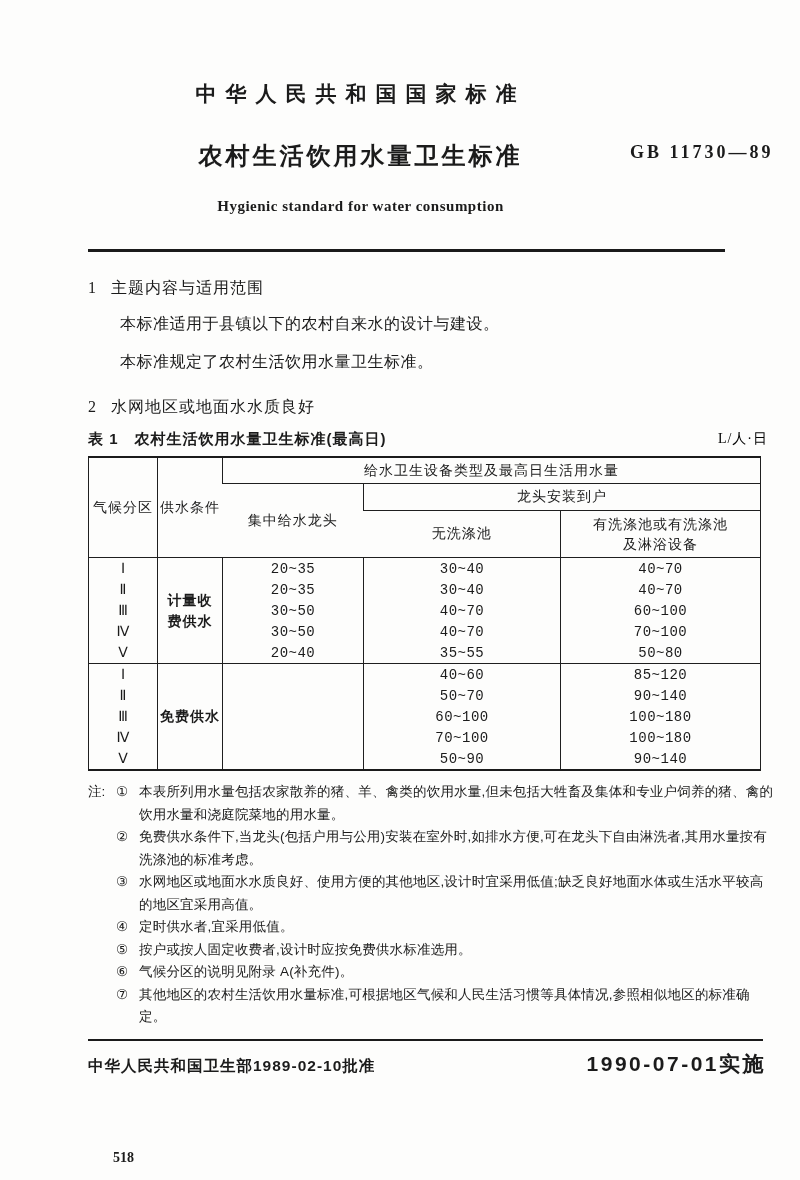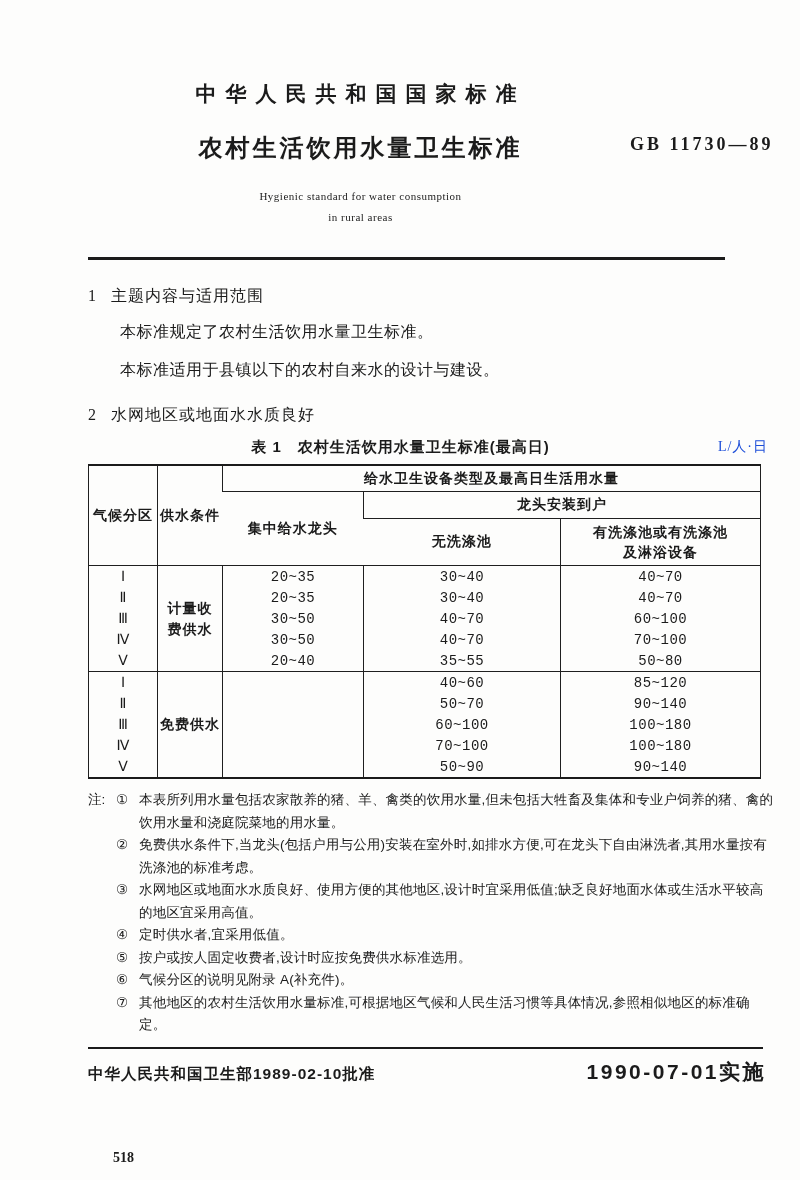--- a/index.html
+++ b/index.html
@@ -11,69 +11,69 @@
     font-family:"Liberation Sans",sans-serif;
     box-sizing:border-box;
     padding:80px 30px 0 88px;
     overflow:hidden;
   }
   .hdr-block{width:545px;text-align:center;}
   .org-title{
     font-size:21px;font-weight:bold;letter-spacing:9px;
     white-space:nowrap;
   }
-  .title-row{position:relative;width:545px;margin-top:24px;text-align:center;}
+  .title-row{position:relative;width:545px;margin-top:32px;text-align:center;}
   .doc-title{
     font-size:24px;font-weight:bold;letter-spacing:3px;white-space:nowrap;
   }
   .std-no{
     position:absolute;top:2px;left:542px;
     font-family:"Liberation Serif",serif;
     font-size:18px;font-weight:bold;letter-spacing:3px;white-space:nowrap;
   }
   .en-title{
     font-family:"Liberation Serif",serif;
-    font-weight:normal;font-size:11px;letter-spacing:0.5px;
+    font-weight:bold;font-size:15px;letter-spacing:0.5px;
   }
   .en1{margin-top:26px;}
   .en2{margin-top:9px;}
   .rule-thick{
     width:637px;height:3px;background:#1b1b1b;margin-top:34px;
   }
   .sec-heading{
     font-size:16px;font-weight:normal;letter-spacing:1px;margin-top:26px;
   }
   .sec-heading .num{margin-right:14px;font-family:"Liberation Serif",serif;}
   .para{
     font-size:16px;line-height:27px;margin-top:11px;
     text-indent:2em;width:682px;letter-spacing:0.5px;
   }
   .caption-row{position:relative;width:672px;margin-top:12px;height:22px;}
   .tbl-caption{
-    display:block;text-align:center;width:625px;
+    display:block;width:625px;
     font-size:15px;font-weight:bold;letter-spacing:1px;
   }
   .tbl-unit{
     position:absolute;right:-8px;top:0;
     font-size:14px;font-family:"Liberation Serif",serif;
-    letter-spacing:1px;color:#1d4ed8;
+    letter-spacing:1px;color:#000000;
   }
   table.std{
     border-collapse:collapse;margin-top:4px;width:672px;
     table-layout:fixed;
   }
   table.std th,table.std td{
     border-left:1.5px solid #1f1f1f;
     padding:0;text-align:center;vertical-align:middle;
     font-size:14px;overflow:hidden;
   }
   table.std th:first-child,table.std td:first-child{border-left:none;}
   table.std{border-top:2.5px solid #1b1b1b;border-bottom:2.5px solid #1b1b1b;
     border-left:1.5px solid #1f1f1f;border-right:1.5px solid #1f1f1f;}
-  table.std thead th{border-bottom:1.5px solid #1f1f1f;font-weight:bold;letter-spacing:1px;}
+  table.std thead th{border-bottom:1.5px solid #1f1f1f;font-weight:normal;letter-spacing:1px;}
   tr.hr1 th{height:25px;}
   tr.hr2 th{height:26px;}
   tr.hr3 th{height:46px;}
   .preline{white-space:pre-line;line-height:20px;}
   table.std tbody td{height:21px;}
   tr.group-first td{border-top:1.5px solid #1f1f1f;}
   td.zone{font-family:"Liberation Serif",serif;font-size:13px;}
   td.supply{font-weight:bold;letter-spacing:1px;line-height:21px;}
   td.num{font-family:Liberation Mono, monospace;font-size:14.5px;letter-spacing:0.5px;}
   .col-zone{width:69px;}.col-supply{width:65px;}.col-central{width:141px;}
@@ -105,30 +105,29 @@
     <div class="org-title">中华人民共和国国家标准</div>
   </div>
 
   <div class="title-row">
     <span class="doc-title">农村生活饮用水量卫生标准</span>
     <span class="std-no">GB 11730—89</span>
   </div>
 
   <div class="hdr-block">
     <div class="en-title en1">Hygienic standard for water consumption</div>
-    <div class="en-title en2">in rural areas</div>
   </div>
 
   <div class="rule-thick"></div>
 
   <div class="sec-heading">
     <span class="num">1</span><span>主题内容与适用范围</span>
   </div>
+  <div class="para">本标准适用于县镇以下的农村自来水的设计与建设。</div>
   <div class="para">本标准规定了农村生活饮用水量卫生标准。</div>
-  <div class="para">本标准适用于县镇以下的农村自来水的设计与建设。</div>
 
   <div class="sec-heading" style="margin-top:22px;">
     <span class="num">2</span><span>水网地区或地面水水质良好</span>
   </div>
 
   <div class="caption-row">
     <span class="tbl-caption">表 1　农村生活饮用水量卫生标准(最高日)</span>
     <span class="tbl-unit">L/人·日</span>
   </div>
 

